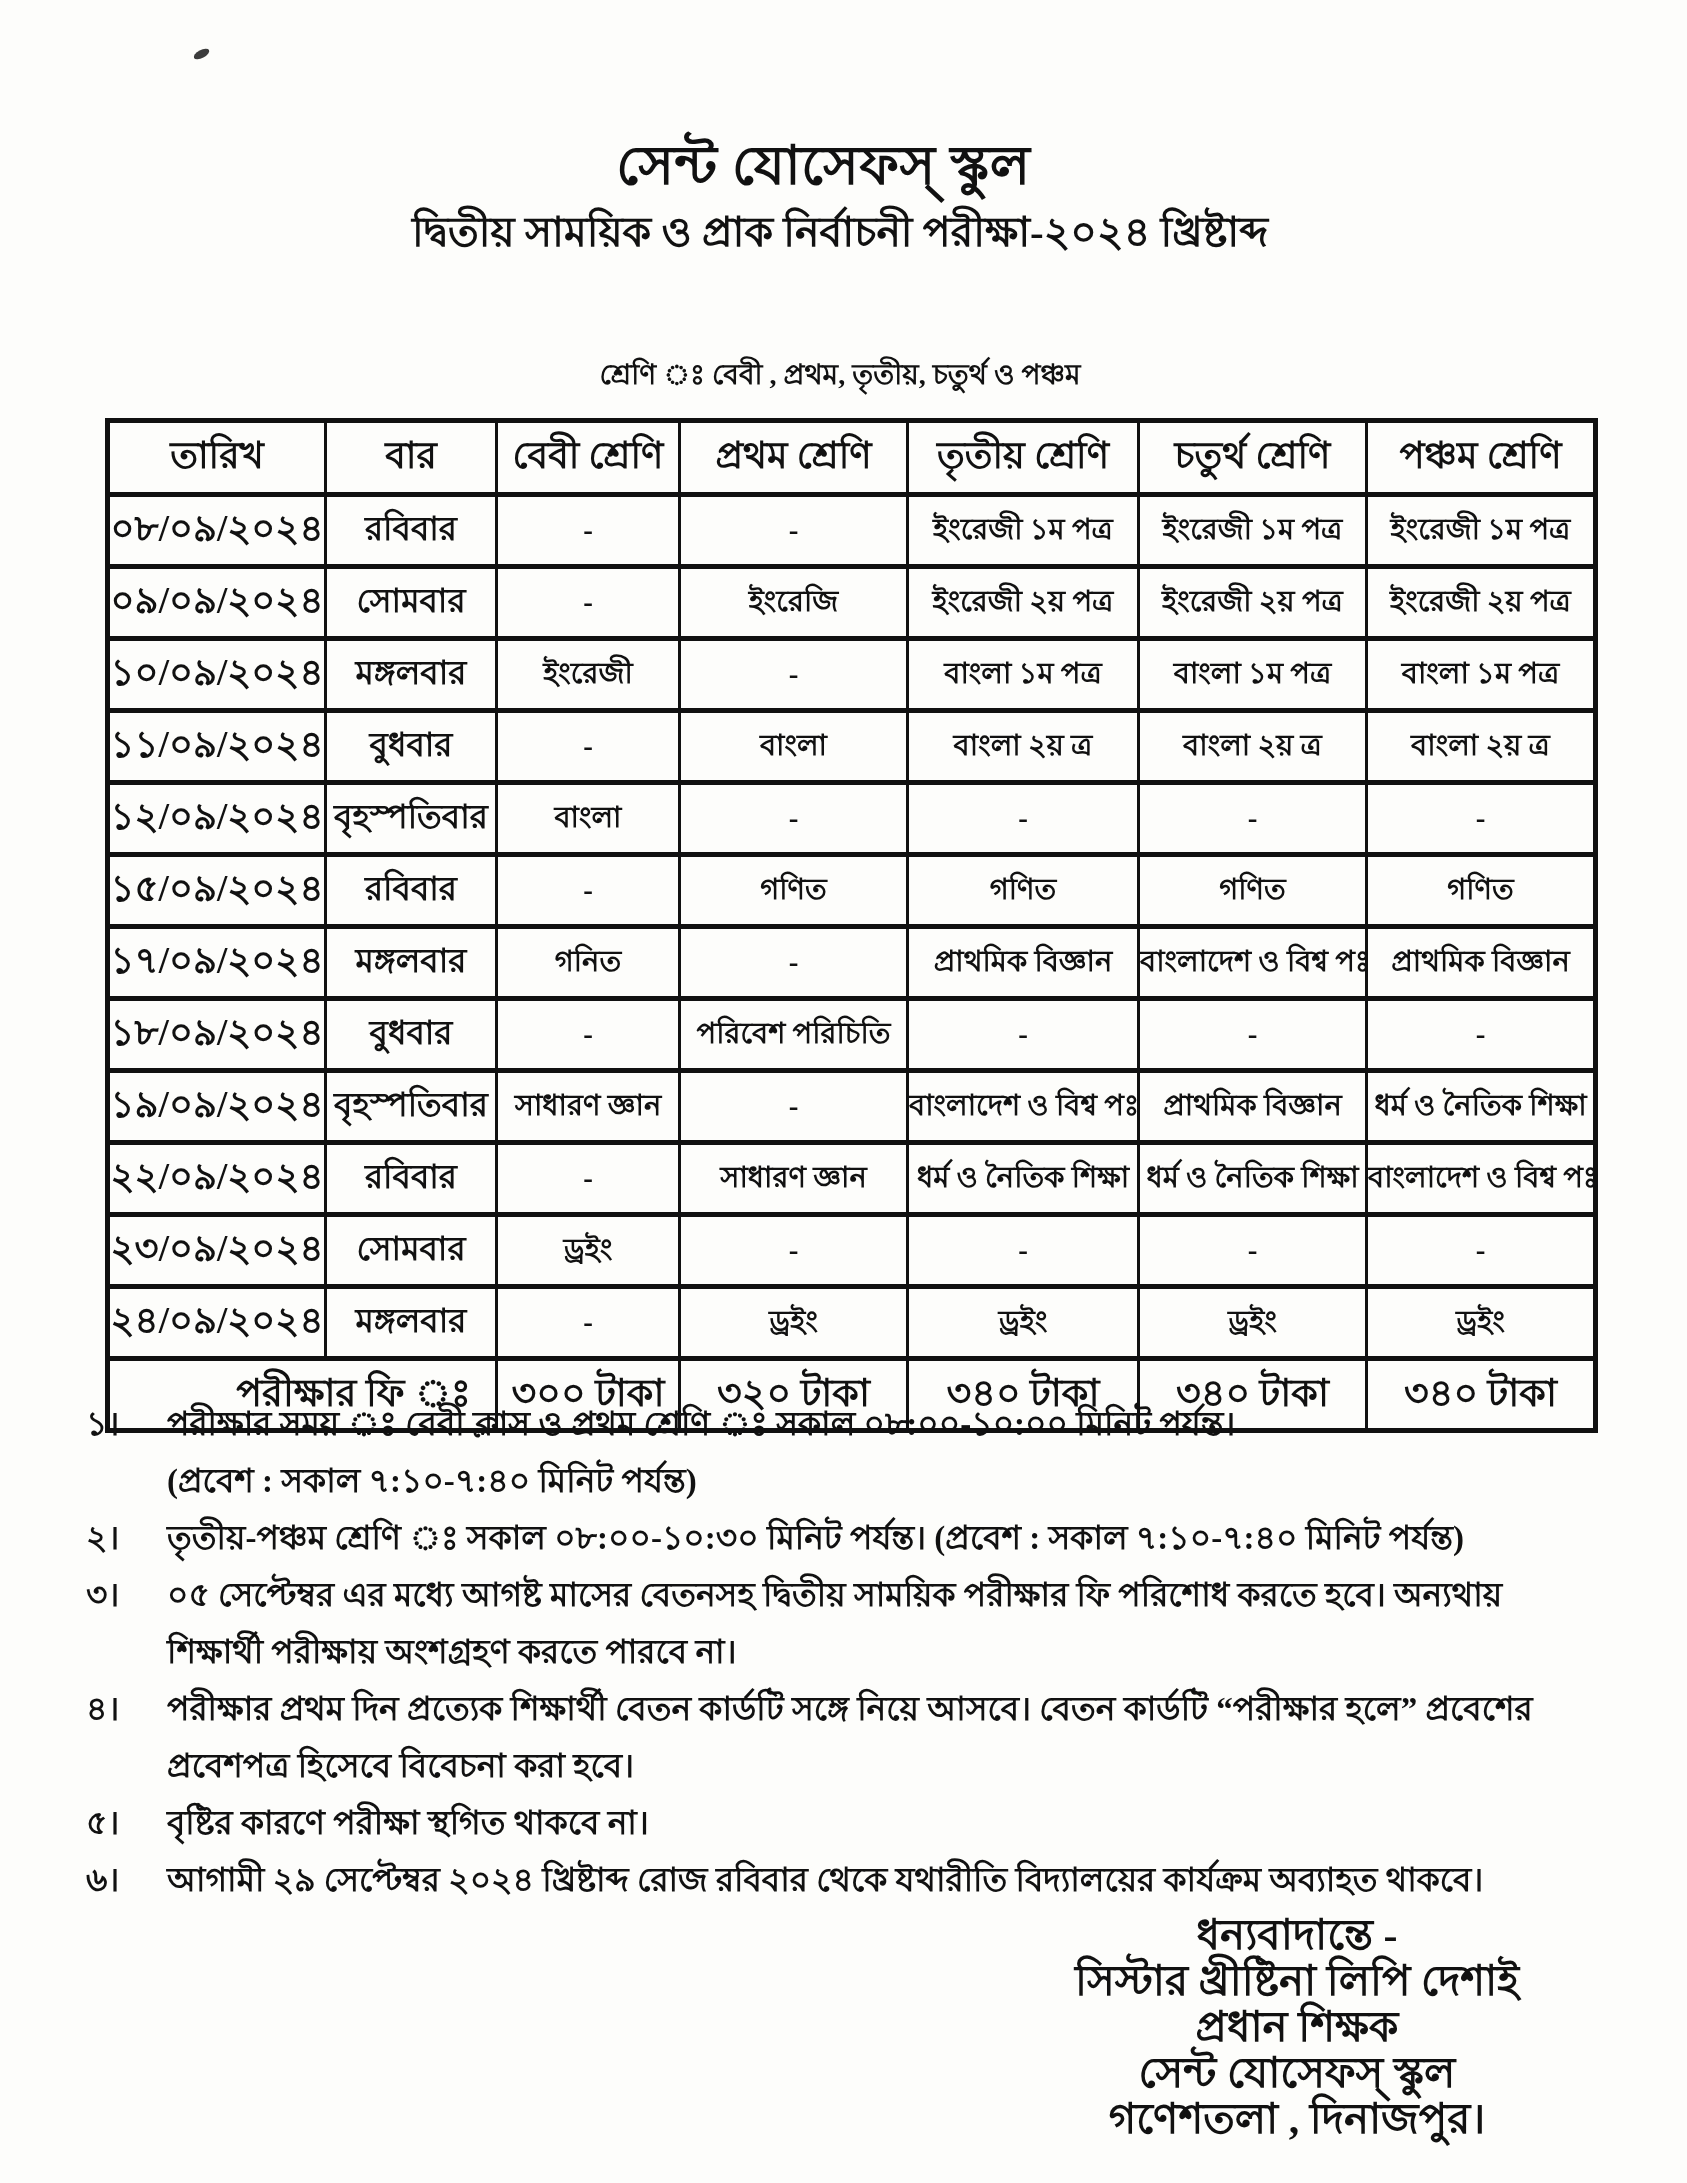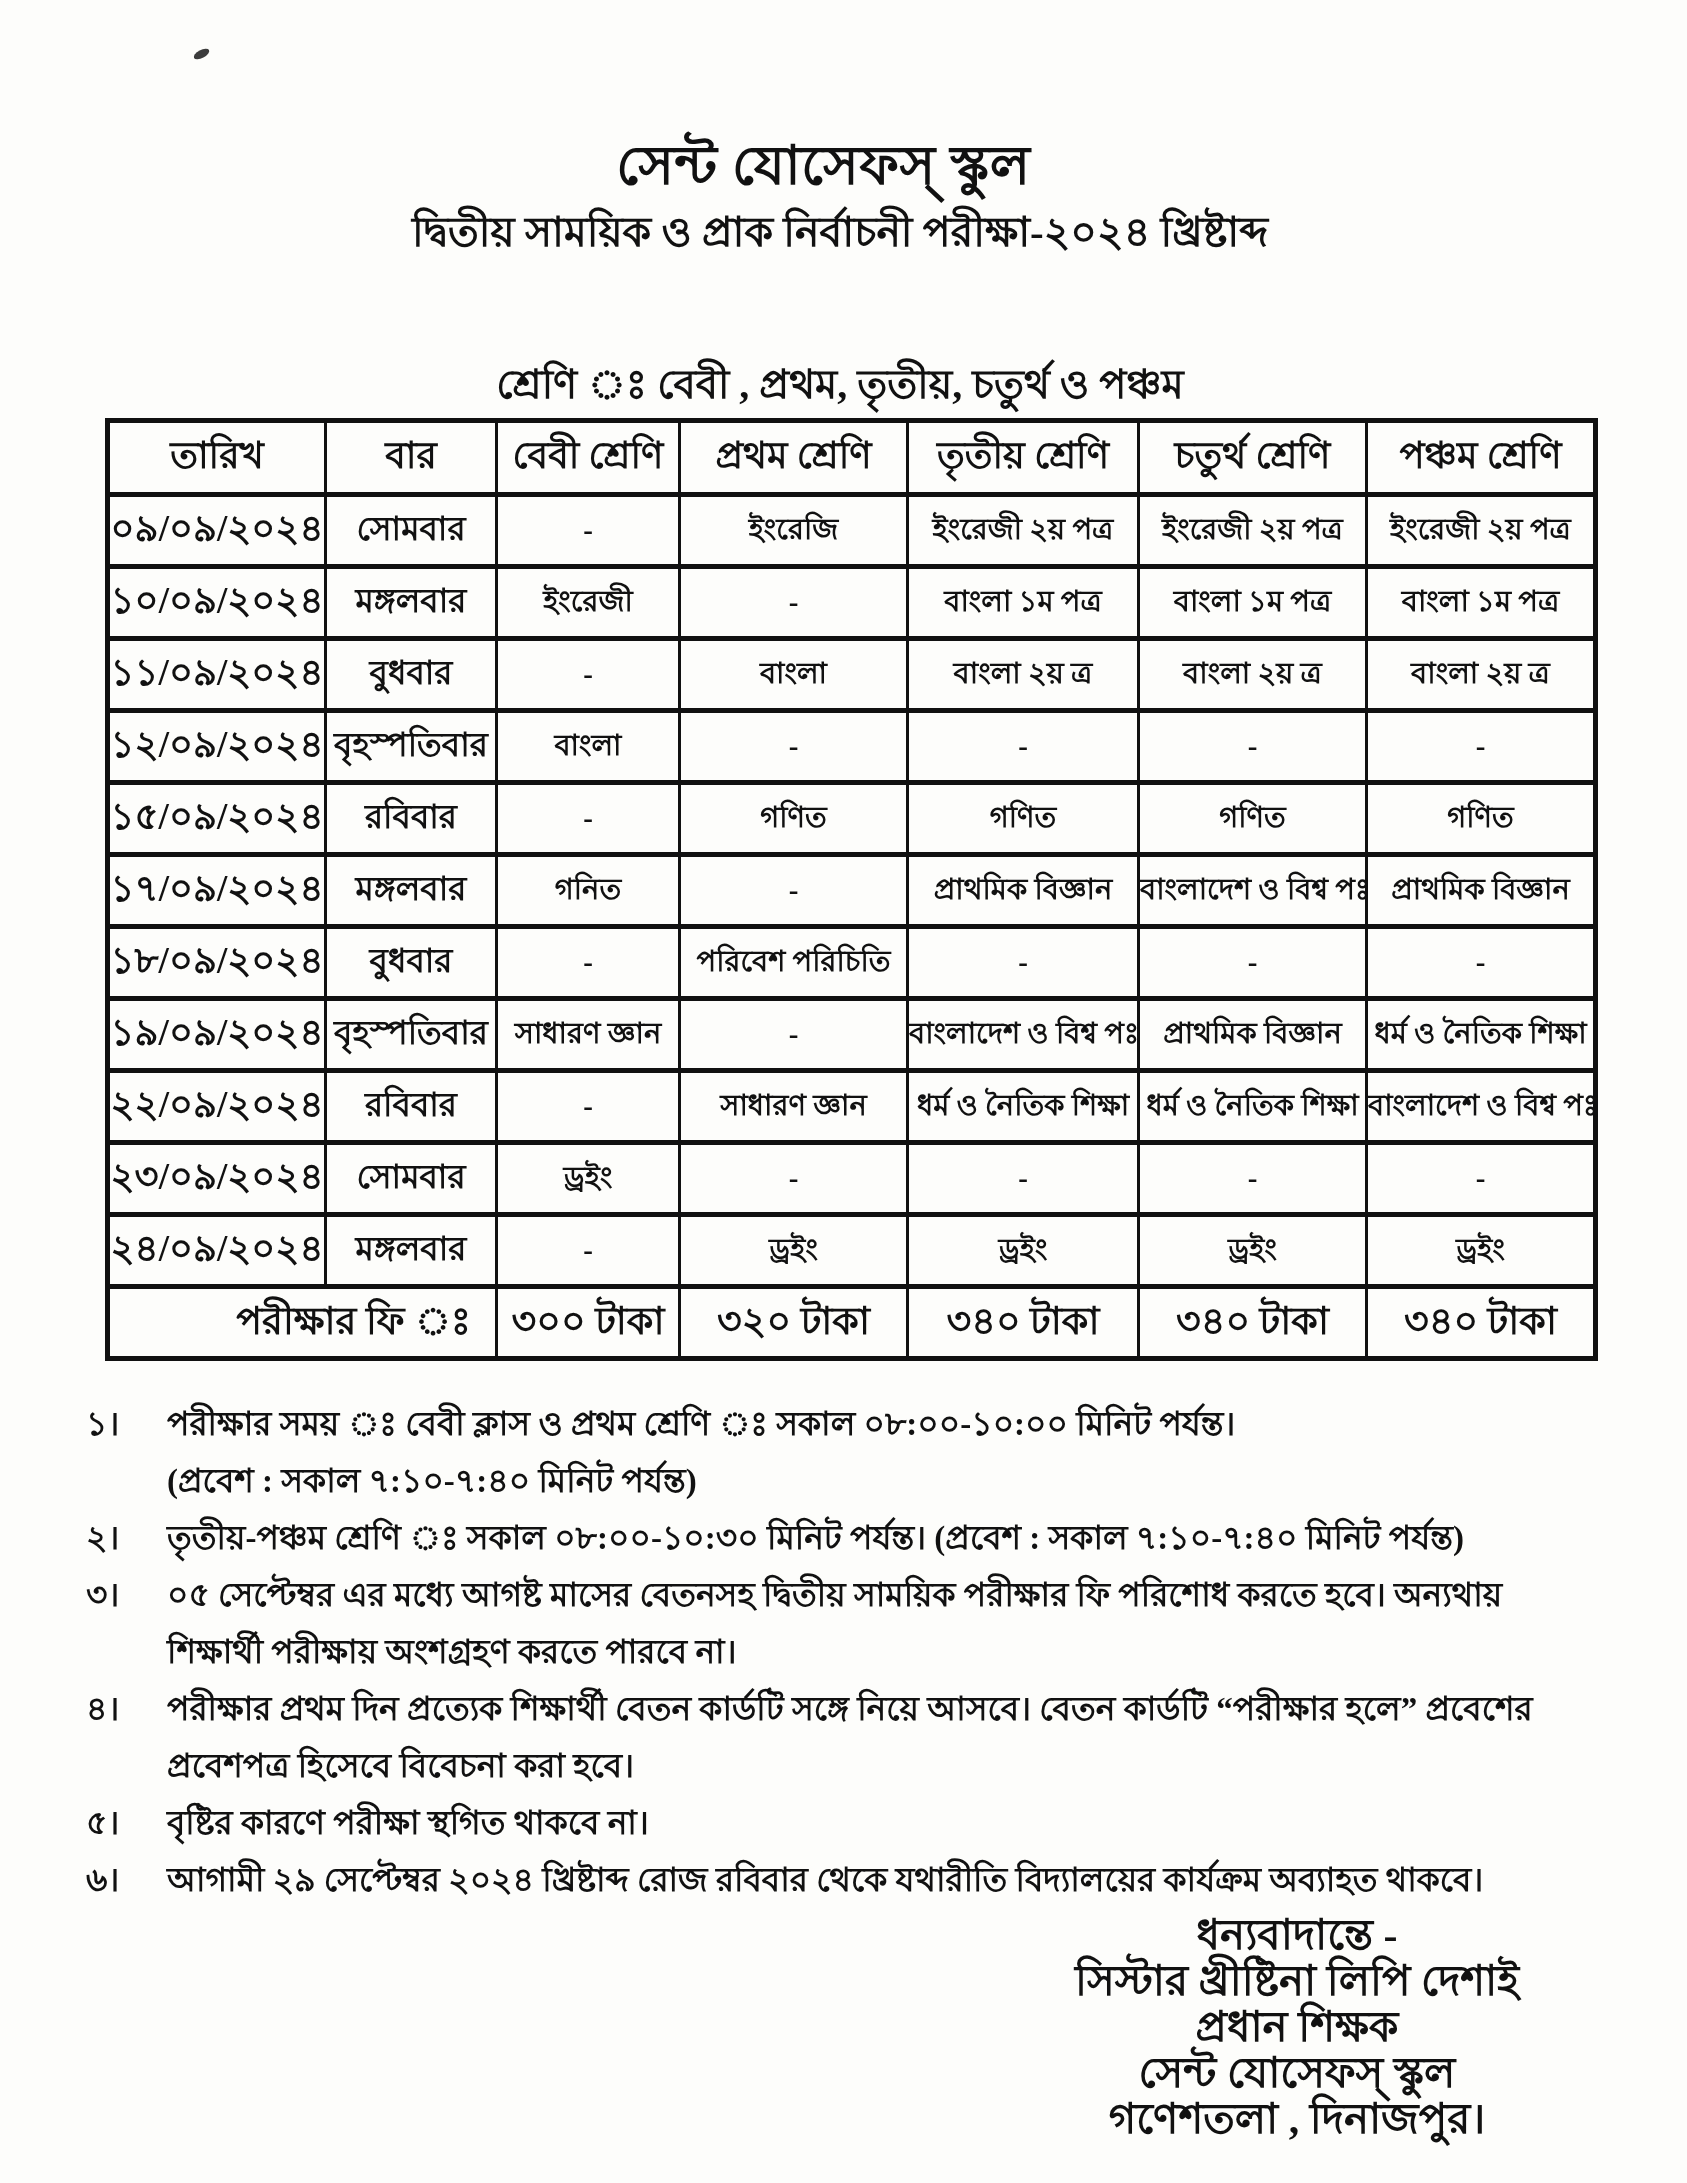--- a/index.html
+++ b/index.html
@@ -25,21 +25,21 @@
     font-size:41px;
   }
   .banner{
     position:absolute; left:662px; top:263px; width:295px; height:74px;
     background:var(--banner_bg);
     border-radius:30px 63px 30px 63px;
     display:flex; align-items:center; justify-content:center; padding-left:26.5px; box-sizing:border-box;
   }
   .banner-text{ color:var(--banner_text); font-size:44px; }
   .class-line{
-    position:absolute; top:353px; left:0; width:1680px; text-align:center; font-size:40px;
+    position:absolute; top:353px; left:0; width:1680px; text-align:center; font-size:28px;
   }
   table.exam-table{
     position:absolute; left:105px; top:418px; width:1487px;
     border-collapse:collapse; table-layout:fixed;
     border:5.3px solid var(--ink);
   }
   .exam-table th, .exam-table td{
     border:3.3px solid var(--ink); border-top-width:5.3px; border-bottom-width:5.3px;
     text-align:center; vertical-align:middle; padding:0;
     overflow:hidden; white-space:nowrap;
@@ -92,20 +92,29 @@
         <th>বার</th>
         <th>বেবী শ্রেণি</th>
         <th>প্রথম শ্রেণি</th>
         <th>তৃতীয় শ্রেণি</th>
         <th>চতুর্থ শ্রেণি</th>
         <th>পঞ্চম শ্রেণি</th>
       </tr>
     </thead>
     <tbody>
       <tr>
+        <td class="c-date">০৮/০৯/২০২৪</td>
+        <td class="c-day">রবিবার</td>
+        <td class="c-sub">-</td>
+        <td class="c-sub">-</td>
+        <td class="c-sub">ইংরেজী ১ম পত্র</td>
+        <td class="c-sub">ইংরেজী ১ম পত্র</td>
+        <td class="c-sub">ইংরেজী ১ম পত্র</td>
+      </tr>
+      <tr>
         <td class="c-date">০৯/০৯/২০২৪</td>
         <td class="c-day">সোমবার</td>
         <td class="c-sub">-</td>
         <td class="c-sub">ইংরেজি</td>
         <td class="c-sub">ইংরেজী ২য় পত্র</td>
         <td class="c-sub">ইংরেজী ২য় পত্র</td>
         <td class="c-sub">ইংরেজী ২য় পত্র</td>
       </tr>
       <tr>
         <td class="c-date">১০/০৯/২০২৪</td>

